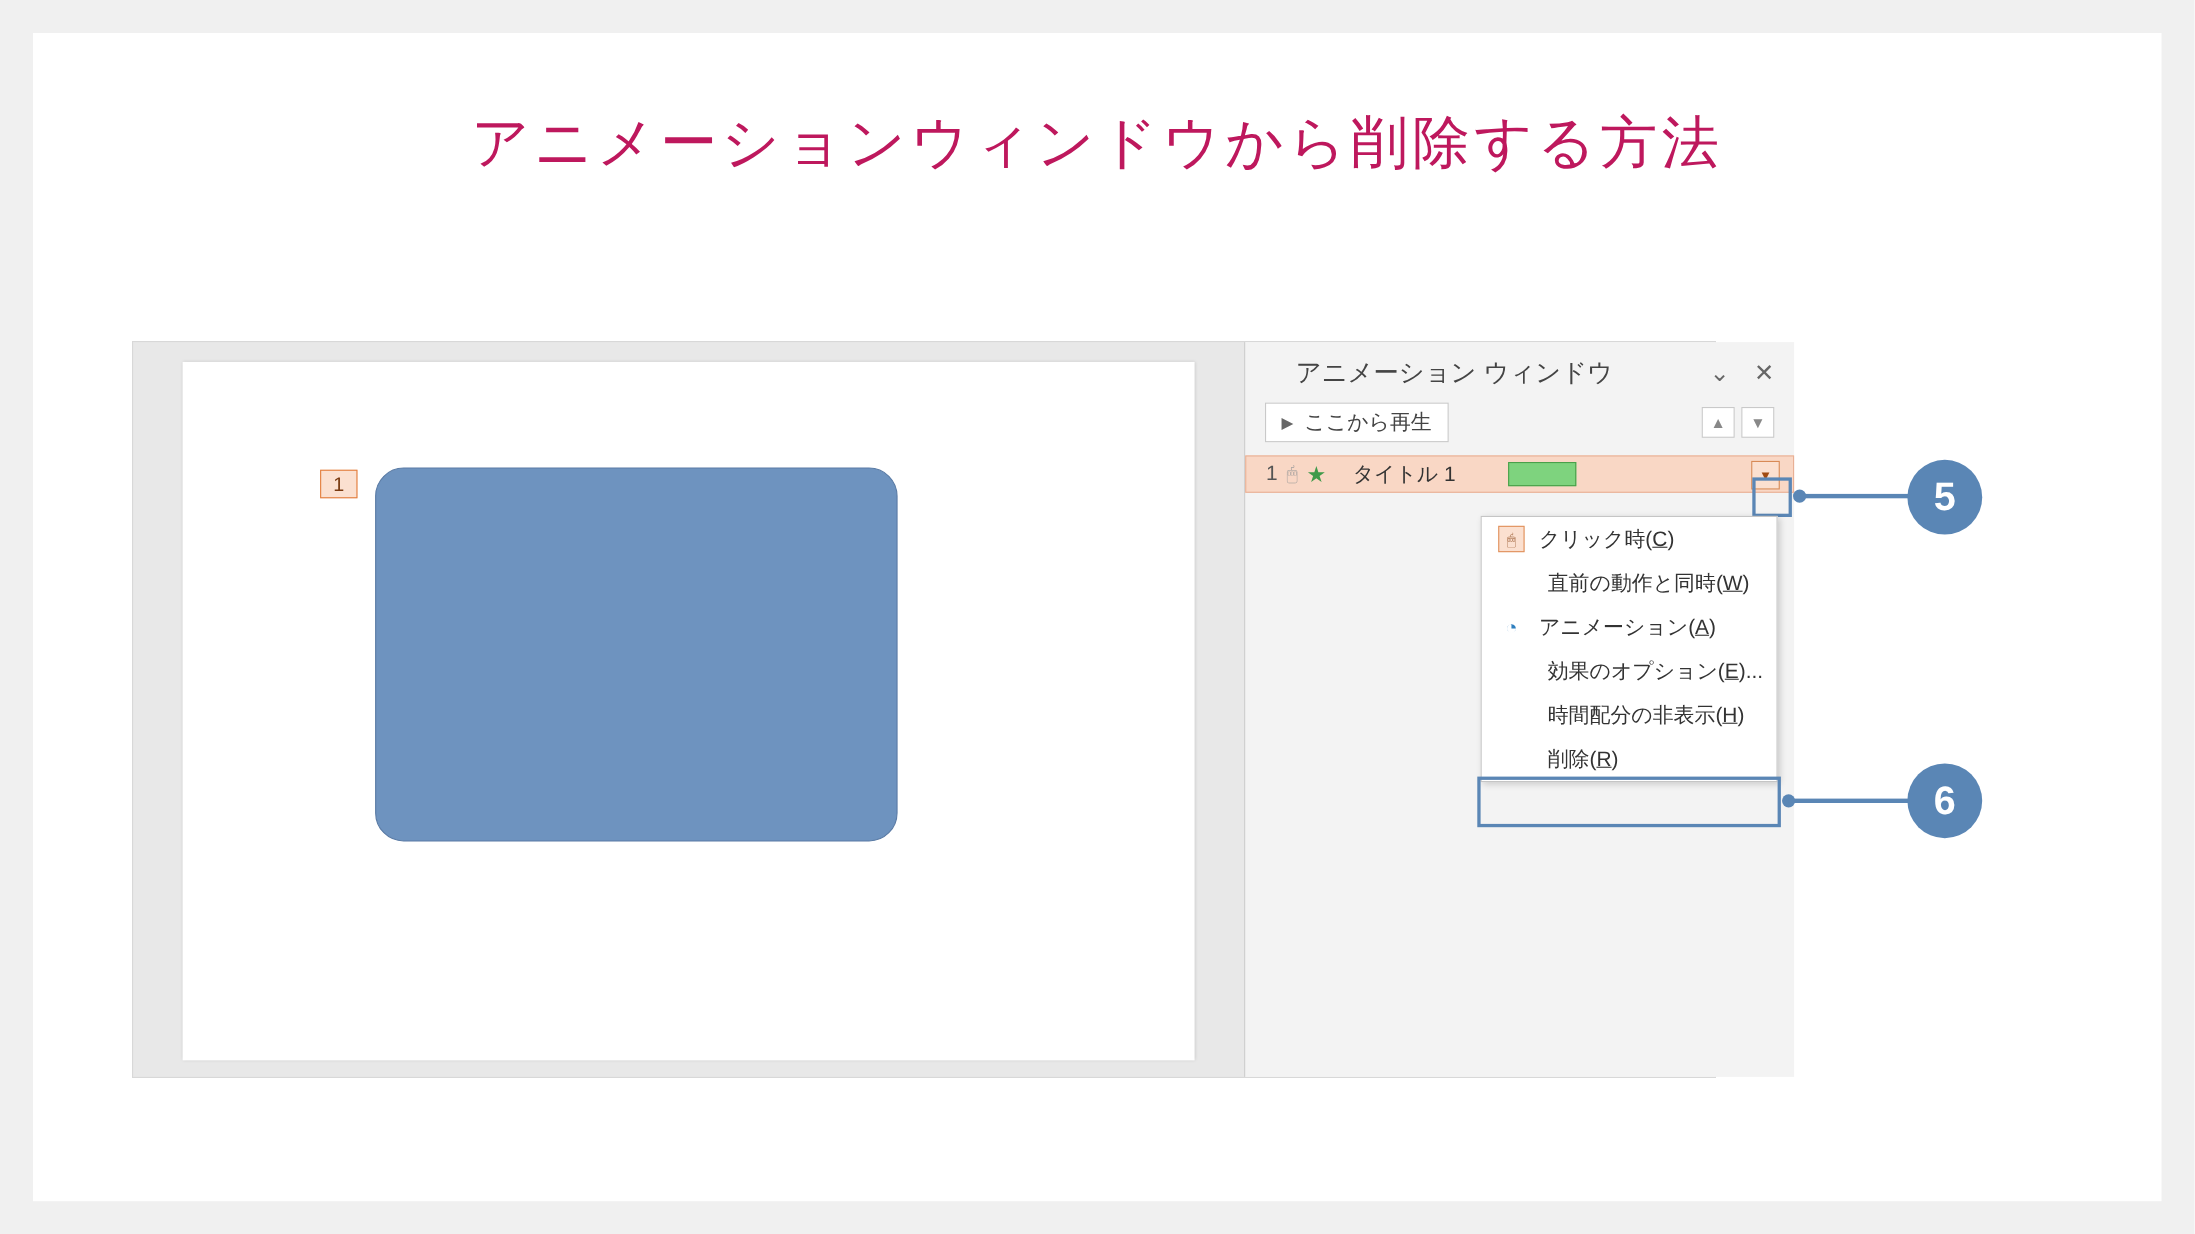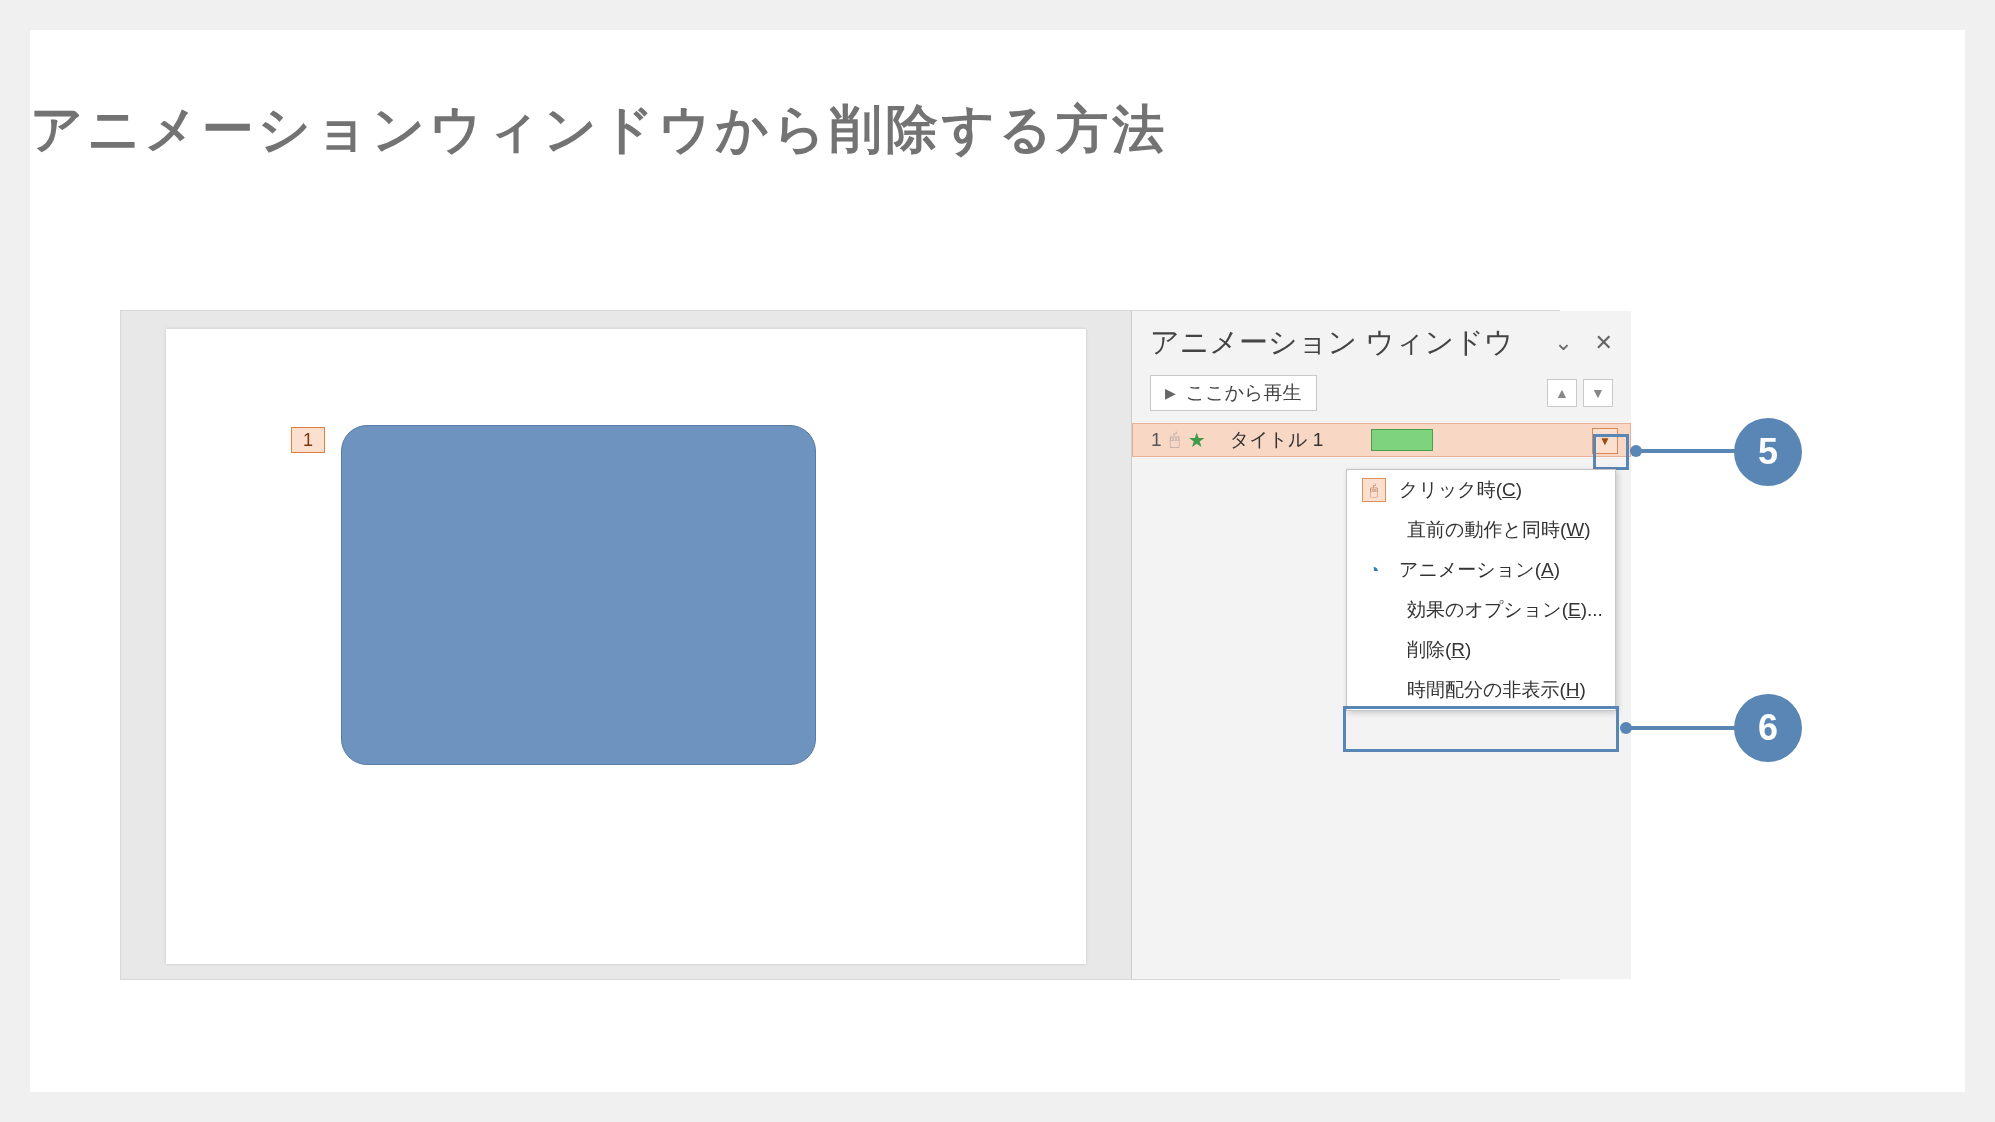--- a/index.html
+++ b/index.html
@@ -12,23 +12,24 @@
     }
     .outer-frame {
       position: absolute;
       left: 30px;
       top: 30px;
       width: 1935px;
       height: 1062px;
       background: #ffffff;
     }
     .page-title {
+      text-align: center;
       font-size: 52px;
-      font-weight: bold;
-      color: #737373;
+      font-weight: normal;
+      color: #be185d;
       letter-spacing: 4px;
       padding-top: 65px;
       padding-bottom: 40px;
     }
     .app-region {
       position: absolute;
       left: 90px;
       top: 280px;
       width: 1440px;
       height: 670px;
@@ -76,22 +77,23 @@
       border-left: 1px solid #ccc;
       background: #f3f3f3;
     }
     .anim-pane-header {
       display: flex;
       align-items: center;
       justify-content: space-between;
       padding: 12px 18px 8px 18px;
     }
     .anim-pane-title {
-      font-size: 29px;
+      font-size: 23px;
       color: #444;
+      margin-left: 28px;
     }
     .anim-pane-header-icons {
       display: flex;
       gap: 22px;
       color: #666;
     }
     .chev-down { font-size: 22px; }
     .close-x { font-size: 22px; }
     .play-row {
       display: flex;
@@ -272,24 +274,24 @@
       <div class="menu-item">
         <div class="menu-icon-slot">
             <span class="menu-clock-icon">◔</span>
           </div>
         <span><span>アニメーション(</span><span class="underline-char">A</span><span>)</span></span>
       </div>
       <div class="menu-item menu-item-nohdr">
         <span><span>効果のオプション(</span><span class="underline-char">E</span><span>)...</span></span>
       </div>
       <div class="menu-item menu-item-nohdr">
+        <span><span>時間配分の非表示(</span><span class="underline-char">H</span><span>)</span></span>
+      </div>
+      <div class="menu-item menu-item-nohdr">
         <span><span>削除(</span><span class="underline-char">R</span><span>)</span></span>
-      </div>
-      <div class="menu-item menu-item-nohdr">
-        <span><span>時間配分の非表示(</span><span class="underline-char">H</span><span>)</span></span>
       </div>
     </div>
 
     <div class="delete-highlight" style="left:1222px; top:395px; width:276px; height:46px;"></div>
 
   </div>
 
   <div class="callout-dot" style="left:1600px; top:415px;"></div>
   <div class="callout-line" style="left:1606px; top:419px; width:100px;"></div>
   <div class="callout-circle" style="left:1704px; top:388px;">

